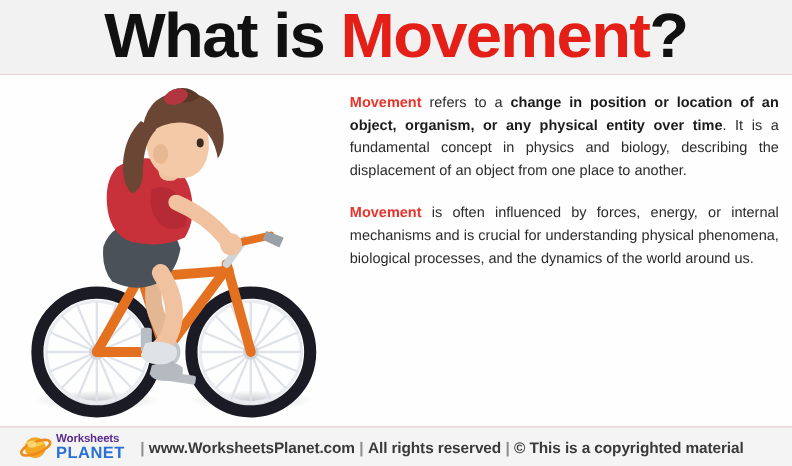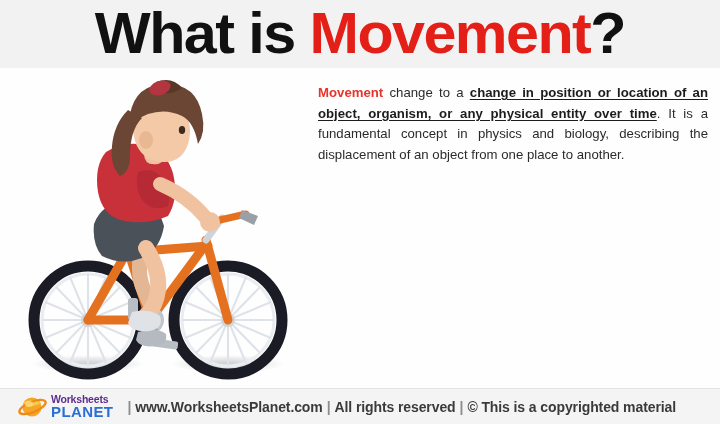--- a/index.html
+++ b/index.html
@@ -65,21 +65,20 @@
   }
   #text-col p { margin: 0 0 18px 0; }
   #text-col p:last-child { margin-bottom: 0; }
   .kw {
     color: #e8342b;
     font-weight: 600;
   }
   .defn {
     font-weight: bold;
     color: #1c1c1c;
-    text-decoration: underline;
     text-underline-offset: 2px;
   }
 
   
   #illustration {
     position: absolute;
     left: 10px;
     top: 0px;
     width: 300px;
     height: 320px;
@@ -271,23 +270,24 @@
 
         <ellipse cx="150" cy="20" rx="11" ry="7" fill="#b23540" transform="rotate(-18 150 20)"></ellipse>
 
         <ellipse cx="136" cy="72" rx="7" ry="9" fill="#e8b893"></ellipse>
 
         <ellipse cx="172" cy="62" rx="3.2" ry="4" fill="#3a2a20"></ellipse>
       </g>
     </svg>
 
     <div id="text-col">
-      <p><span class="kw">Movement</span><span> change to a </span><span class="defn">change in position or location of an object, organism, or any physical entity over time</span><span>. It is a fundamental concept in physics and biology, describing the displacement of an object from one place to another.</span></p>
-
-
+      <p><span class="kw">Movement</span><span> refers to a </span><span class="defn">change in position or location of an object, organism, or any physical entity over time</span><span>. It is a fundamental concept in physics and biology, describing the displacement of an object from one place to another.</span></p>
+
+
+      <p><span class="kw">Movement</span><span> is often influenced by forces, energy, or internal mechanisms and is crucial for understanding physical phenomena, biological processes, and the dynamics of the world around us.</span></p>
     </div>
   </div>
 
   <div id="footer">
     <div id="logo">
       <svg id="logo-planet" viewBox="0 0 30 26">
         <ellipse cx="14" cy="13" rx="9.5" ry="9.5" fill="#f5a623"></ellipse>
         <path d="M5 9 q9 -6 18 0 q-9 6 -18 0 z" fill="#f7d046" opacity="0.9"></path>
         <ellipse cx="14.5" cy="13" rx="14" ry="5.2" fill="none" stroke="#f08a1c" stroke-width="2.4" transform="rotate(-22 14.5 13)"></ellipse>
         <ellipse cx="11" cy="10" rx="4" ry="3" fill="#fbe38a" opacity="0.75"></ellipse>

